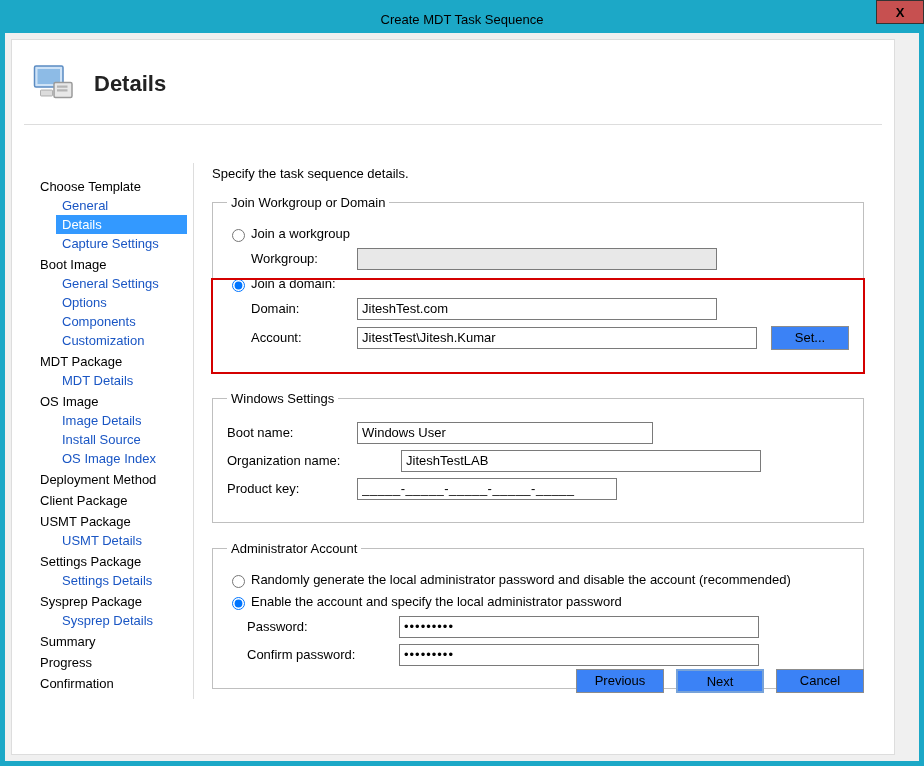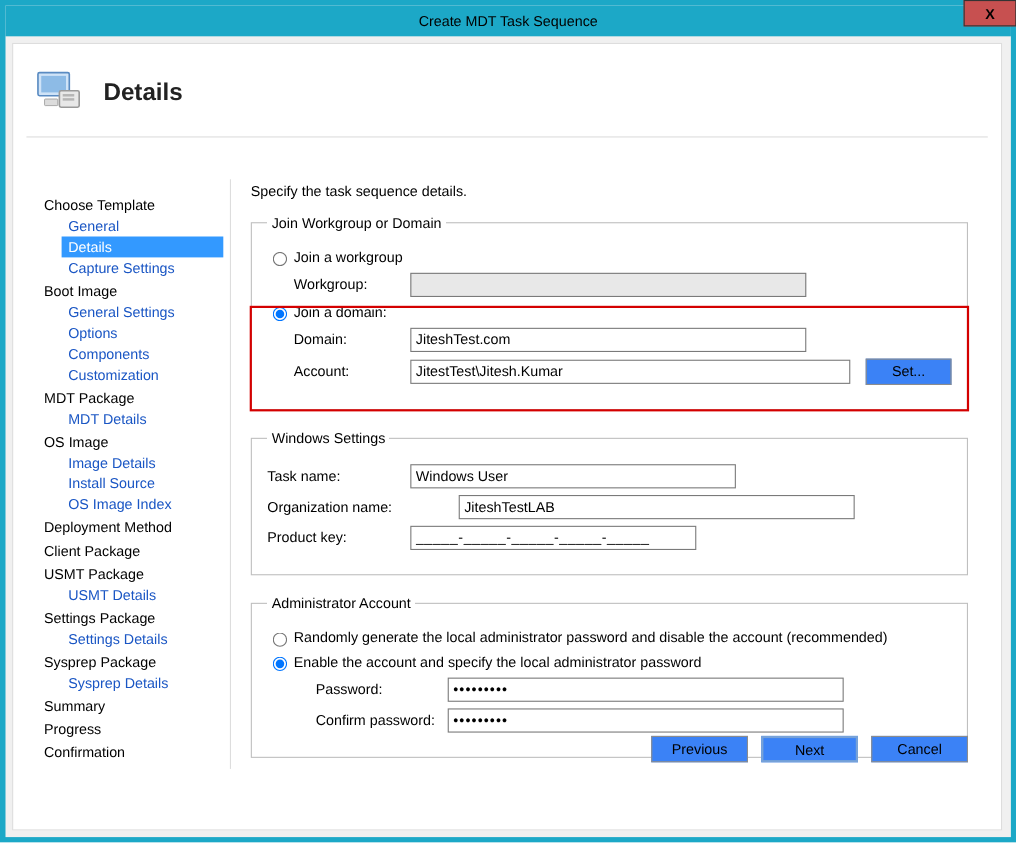--- a/index.html
+++ b/index.html
@@ -1,38 +1,38 @@
 <!DOCTYPE html>
 <html><head>
 <meta charset="utf-8">
 <style>
 * { box-sizing: border-box; font-family: "Segoe UI", Tahoma, sans-serif; font-size: 13px; }
 body { margin: 0; background: #fff; }
 .window { width: 924px; height: 766px; border: 5px solid #1ca8c7; background: #f0f0f0; position: relative; }
 .titlebar { height: 28px; background: #1ca8c7; display: flex; align-items: center; position: relative; }
 .titlebar-title { position: absolute; left: 0; right: 0; text-align: center; color: #000; font-size: 13px; }
 .titlebar-close { position: absolute; right: -5px; top: -5px; width: 48px; height: 24px; background: #c75050; border: 1px solid #333; display: flex; align-items: center; justify-content: center; color: #000; font-weight: bold; font-size: 15px; cursor: pointer; }
-.inner { padding: 6px 8px 6px 6px; height: calc(100% - 28px); }
+.inner { padding: 6px 24px 6px 6px; height: calc(100% - 28px); }
 .panel { background: #fff; border: 1px solid #ddd; height: 100%; padding: 12px 12px 0 12px; }
 .header { display: flex; align-items: center; gap: 16px; padding: 8px 6px 16px 6px; border-bottom: 1px solid #ddd; }
 .header-title { font-size: 22px; font-weight: bold; color: #222; }
 .body { display: flex; height: calc(100% - 90px); align-items: center; }
 .sidebar { width: 220px; border-right: 1px solid #ddd; padding: 12px 6px 6px 14px; overflow: auto; }
 .sidebar .cat { color: #000; margin-top: 2px; padding: 2px 2px; }
 .sidebar .item { color: #1a56c4; margin-left: 18px; padding: 2px 6px; cursor: pointer; }
 .sidebar .item.active { background: #3399ff; color: #fff; }
 .content { flex: 1; padding: 14px 18px 4px 18px; position: relative; }
 .instruction { margin-bottom: 14px; }
 fieldset { border: 1px solid #bfbfbf; margin: 0 0 18px 0; padding: 10px 14px 16px 14px; position: relative; }
 legend { padding: 0 4px; color: #000; }
 .row { display: flex; align-items: center; margin: 6px 0; }
 .row label.fld { width: 130px; display: inline-block; }
 .row.indent { margin-left: 24px; }
 .row.indent label.fld { width: 106px; }
-.row.indent2 { margin-left: 44px; }
+.row.indent2 { margin-left: 20px; gap: 32px; }
 .row.indent2 label.fld { width: 120px; }
 input[type=text], input[type=password] { border: 1px solid #7a7a7a; padding: 3px 4px; font-size: 13px; height: 22px; }
 input[type=text]:disabled { background: #e8e8e8; color: #888; }
 .btn { background: #3b82f6; border: 1px solid #8c8c8c; padding: 3px 16px; min-width: 78px; height: 24px; cursor: pointer; font-size: 13px; }
 .radio { margin-right: 6px; }
 .redbox { position: absolute; border: 2px solid #d40000; pointer-events: none; }
 .footer { position: absolute; right: 18px; bottom: 18px; display: flex; gap: 12px; }
 .footer .btn { min-width: 88px; }
 .footer .btn.default { border: 2px solid #77a2d8; }
 .productkey { letter-spacing: 0.5px; }
@@ -118,21 +118,21 @@
               <label class="fld">Account:</label>
               <input type="text" style="width: 400px;" value="JitestTest\Jitesh.Kumar">
               <button class="btn" style="margin-left:14px">Set...</button>
             </div>
             <div class="redbox" style="left:-2px; right:-2px; top:68px; height:96px;"></div>
           </fieldset>
 
           <fieldset>
             <legend>Windows Settings</legend>
             <div class="row">
-              <label class="fld">Task name:</label>
+              <label class="fld">Boot name:</label>
               <input type="text" style="width: 296px;" value="Windows User">
             </div>
             <div class="row">
               <label class="fld">Organization name:</label>
               <input type="text" style="width: 360px; margin-left: 44px;" value="JiteshTestLAB">
             </div>
             <div class="row">
               <label class="fld">Product key:</label>
               <input type="text" class="productkey" style="width: 260px;" value="_____-_____-_____-_____-_____">
             </div>

